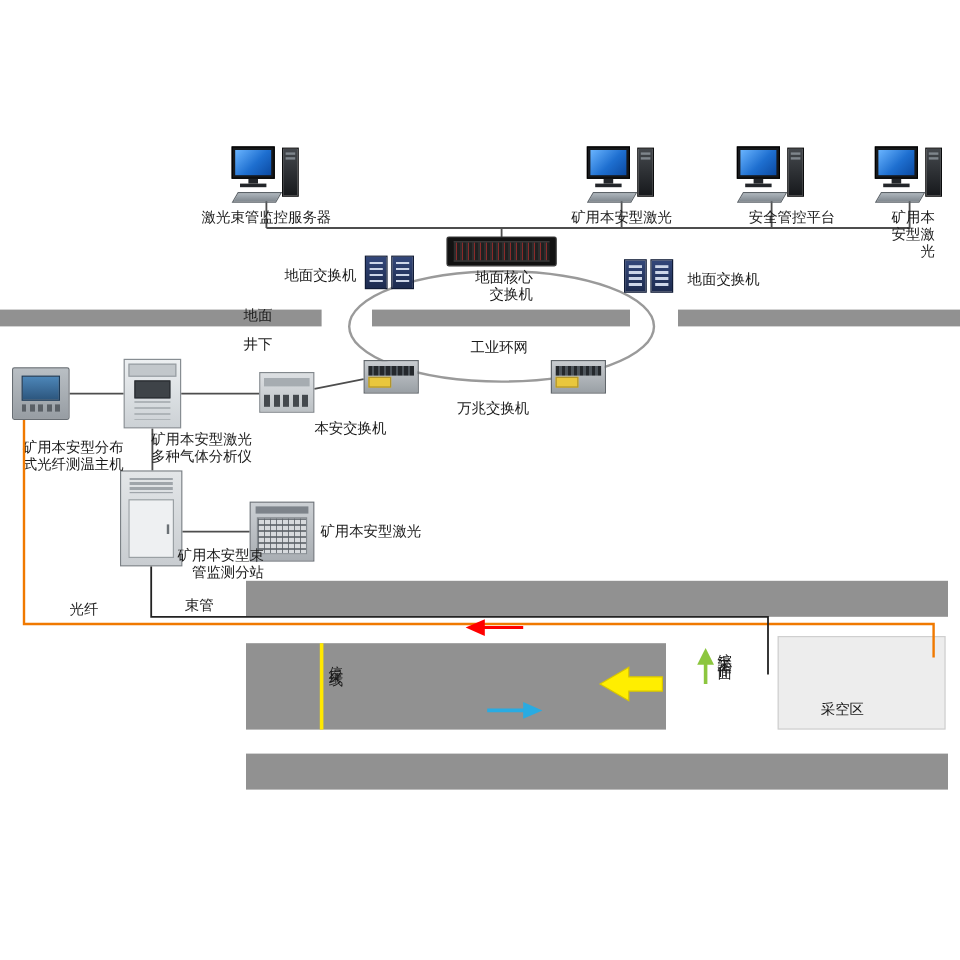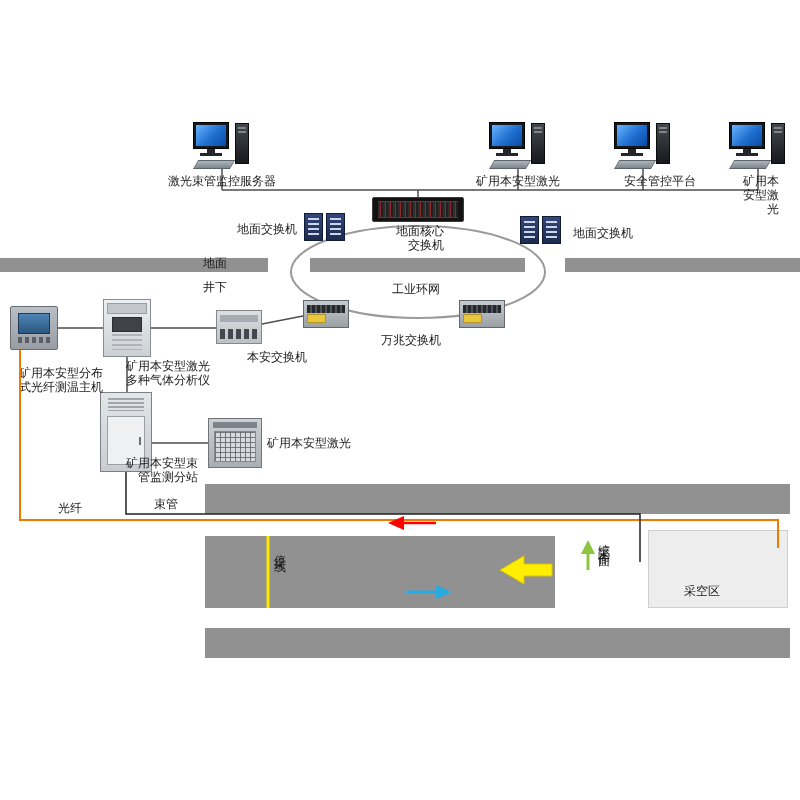--- a/index.html
+++ b/index.html
@@ -179,22 +179,22 @@
 交换机</div>
   <div class="lbl center" style="left:603px;top:226px">地面交换机</div>
   <div class="lbl center" style="left:215px;top:256px">地面</div>
   <div class="lbl center" style="left:215px;top:280px">井下</div>
   <div class="lbl center" style="left:416px;top:282px">工业环网</div>
   <div class="lbl center" style="left:411px;top:333px">万兆交换机</div>
   <div class="lbl center" style="left:61px;top:366px">矿用本安型分布
 式光纤测温主机</div>
   <div class="lbl center" style="left:168px;top:359px">矿用本安型激光
 多种气体分析仪</div>
-  <div class="lbl center" style="left:277px;top:350px">本安交换机</div>
-  <div class="lbl center" style="left:162px;top:456px">矿用本安型束
+  <div class="lbl center" style="left:292px;top:350px">本安交换机</div>
+  <div class="lbl center" style="left:184px;top:456px">矿用本安型束
 管监测分站</div>
   <div class="lbl" style="left:267px;top:436px">矿用本安型激光</div>
   <div class="lbl center" style="left:70px;top:501px">光纤</div>
   <div class="lbl center" style="left:166px;top:497px">束管</div>
   <div class="lbl vlbl" style="left:273px;top:545px">停采线</div>
   <div class="lbl vlbl" style="left:597px;top:534px">综采工作面</div>
   <div class="lbl center" style="left:702px;top:584px">采空区</div>
 
   <svg id="overlay" class="layer" width="800" height="800" viewBox="0 0 800 800">
     <polyline points="20,350 20,520 778,520 778,548" fill="none" stroke="#F07900" stroke-width="2"></polyline>

